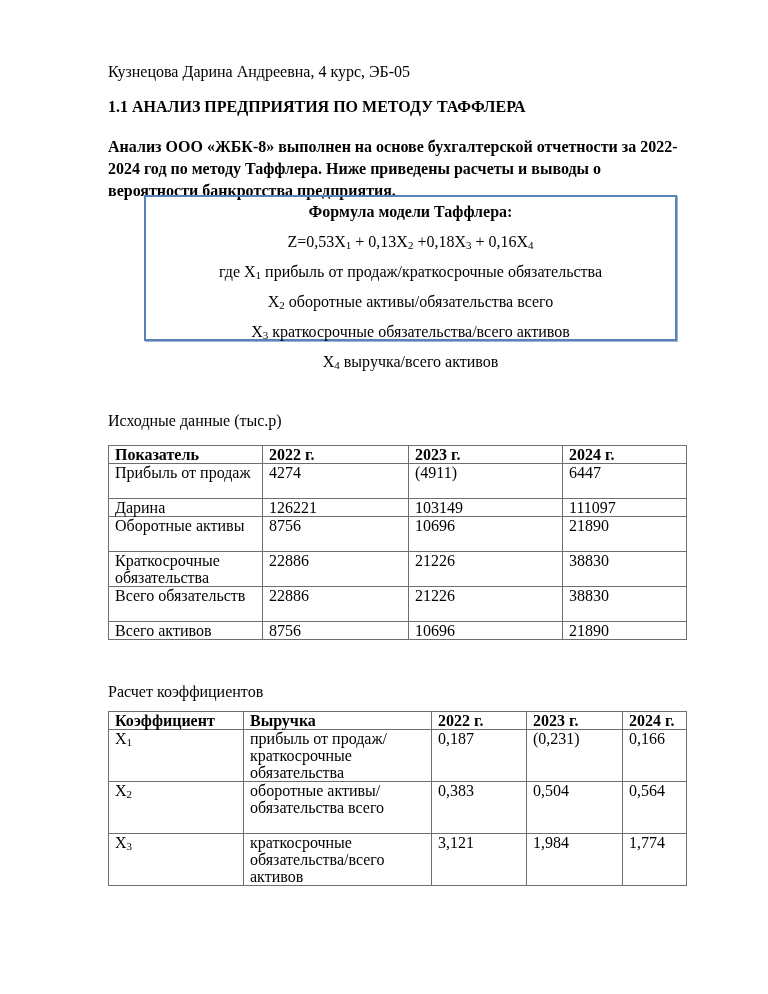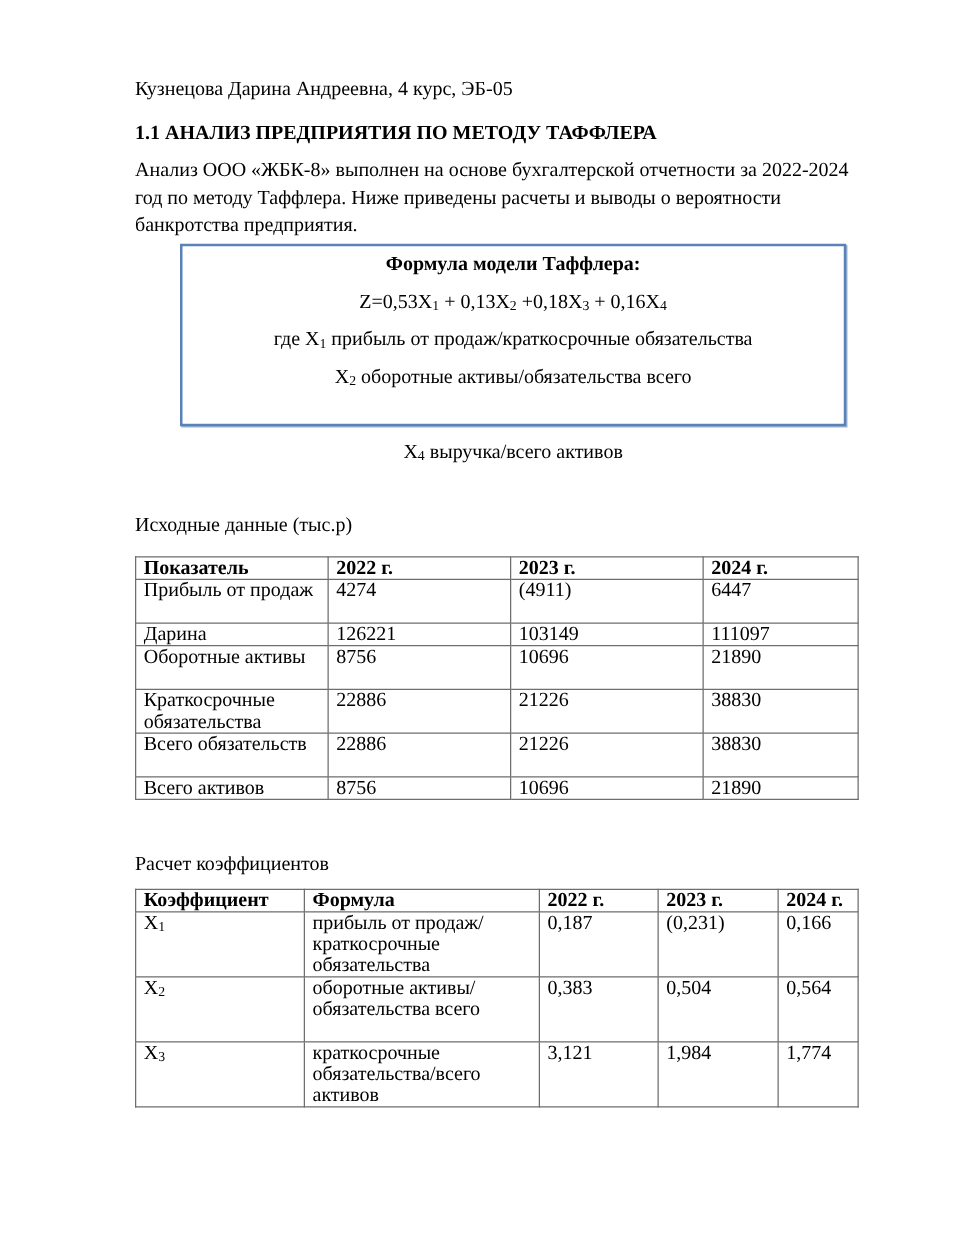--- a/index.html
+++ b/index.html
@@ -4,21 +4,21 @@
 <style>
   html, body { margin: 0; padding: 0; background: #ffffff; }
   body {
     width: 768px; height: 994px; position: relative; overflow: hidden;
     font-family: "Liberation Serif", "DejaVu Serif", serif;
     color: #000; font-size: 16px;
   }
   .abs { position: absolute; }
   #author { left: 108px; top: 62px; line-height: 20px; }
   #title { left: 108px; width: 578px; top: 97px; text-align: left; font-weight: bold; line-height: 20px; }
-  #intro { left: 108px; top: 126px; width: 580px; line-height: 22px; }
+  #intro { left: 108px; top: 136px; width: 580px; line-height: 22px; font-weight: bold; }
   #formula-box {
     left: 144px; top: 195px; width: 533px; height: 146px;
     border: 2px solid #5a82b8; box-shadow: 1px 1px 0 #9db4d6;
     text-align: center; box-sizing: border-box;
   }
   #formula-box .line { position: absolute; left: 0; right: 0; line-height: 20px; }
   #formula-box .l0 { top: 5px; font-weight: bold; }
   #formula-box .l1 { top: 35px; }
   #formula-box .l2 { top: 65px; }
   #formula-box .l3 { top: 95px; }
@@ -49,20 +49,21 @@
 
 <div class="abs" id="author">Кузнецова Дарина Андреевна, 4 курс, ЭБ-05</div>
 <div class="abs" id="title">1.1 АНАЛИЗ ПРЕДПРИЯТИЯ ПО МЕТОДУ ТАФФЛЕРА</div>
 <div class="abs" id="intro">Анализ ООО «ЖБК-8» выполнен на основе бухгалтерской отчетности за 2022-2024 год по методу Таффлера. Ниже приведены расчеты и выводы о вероятности банкротства предприятия.</div>
 
 <div class="abs" id="formula-box">
   <div class="line l0">Формула модели Таффлера:</div>
   <div class="line l1"><span>Z=0,53X</span><sub>1</sub><span> + 0,13X</span><sub>2</sub><span> +0,18X</span><sub>3</sub><span> + 0,16X</span><sub>4</sub></div>
   <div class="line l2"><span>где X</span><sub>1</sub><span> прибыль от продаж/краткосрочные обязательства</span></div>
   <div class="line l3"><span>X</span><sub>2</sub><span> оборотные активы/обязательства всего</span></div>
+  <div class="line l4"><span>X</span><sub>3</sub><span> краткосрочные обязательства/всего активов</span></div>
   <div class="line l5"><span>X</span><sub>4</sub><span> выручка/всего активов</span></div>
 </div>
 
 <div class="abs" id="caption1">Исходные данные (тыс.р)</div>
 <table id="table1">
   <colgroup>
       <col class="c0">
       <col class="c1">
       <col class="c2">
       <col class="c3">
@@ -118,21 +119,21 @@
   <colgroup>
       <col class="c0">
       <col class="c1">
       <col class="c2">
       <col class="c3">
       <col class="c4">
     </colgroup>
   <tbody>
       <tr class="h1">
     <th>Коэффициент</th>
-    <th>Формула</th>
+    <th>Выручка</th>
     <th>2022 г.</th>
     <th>2023 г.</th>
     <th>2024 г.</th>
   </tr>
   <tr class="h3">
     <td><span>X</span><sub>1</sub></td>
     <td>прибыль от продаж/краткосрочные обязательства</td>
     <td>0,187</td>
     <td>(0,231)</td>
     <td>0,166</td>

